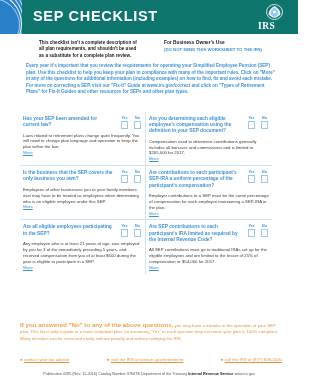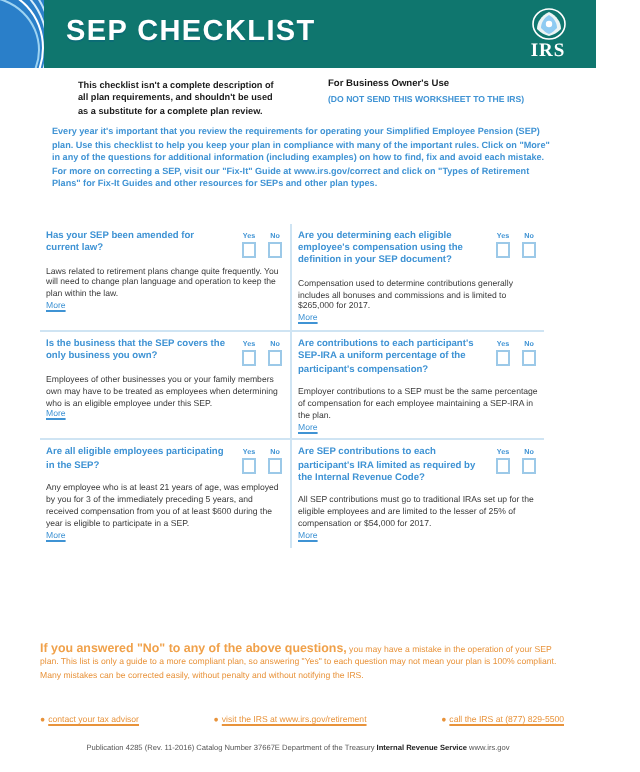--- a/index.html
+++ b/index.html
@@ -33,21 +33,20 @@
 
   .header-title{
     position:absolute;left:33px;top:8px;
     font-size:14.5px;font-weight:bold;color:#ffffff;
     letter-spacing:0.7px;
     text-shadow:0 1px 0 rgba(0,80,140,.25);
   }
 
   .irs-logo{
     position:absolute;right:8px;top:4px;width:32px;height:28px;
-    text-align:center;
   }
   .irs-logo .emblem{
     width:21px;height:17px;margin:0 auto;
     display:block;
   }
   .irs-logo .irs-word{
     display:block;font-size:9.5px;font-weight:bold;color:#ffffff;
     letter-spacing:0.5px;line-height:10px;margin-top:0px;
     font-family:"Liberation Serif","DejaVu Serif",serif;
   }

